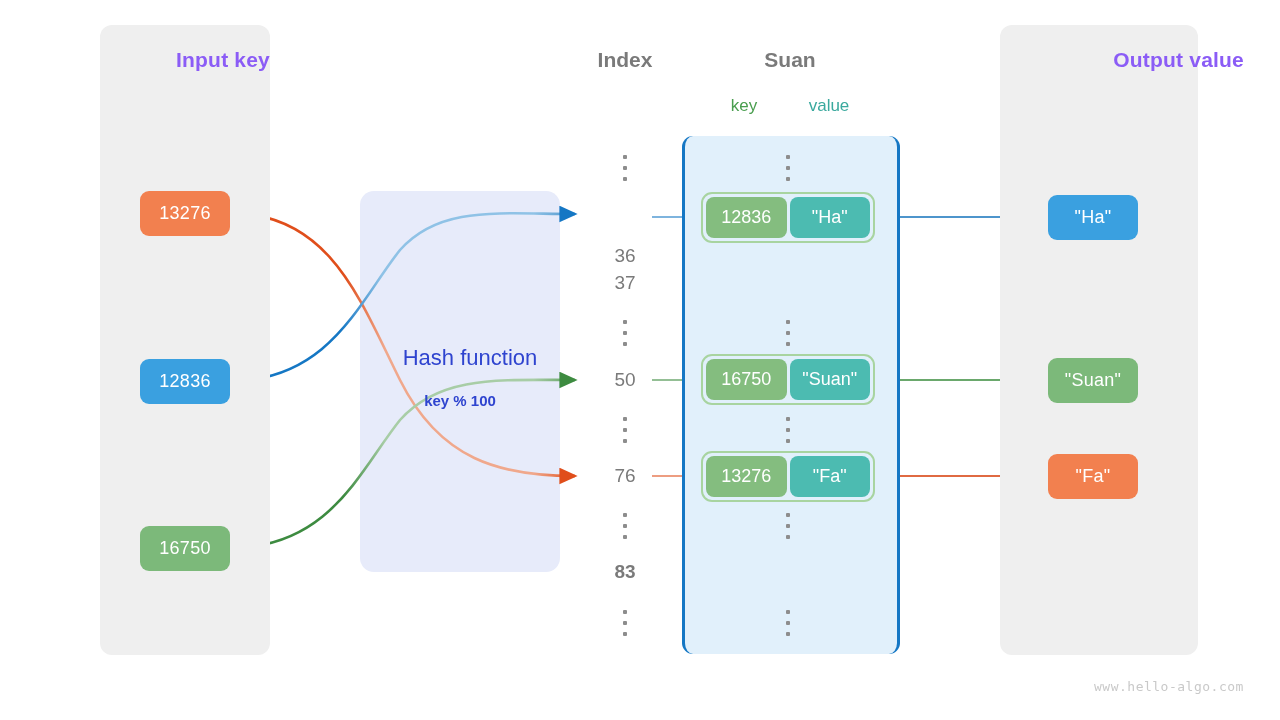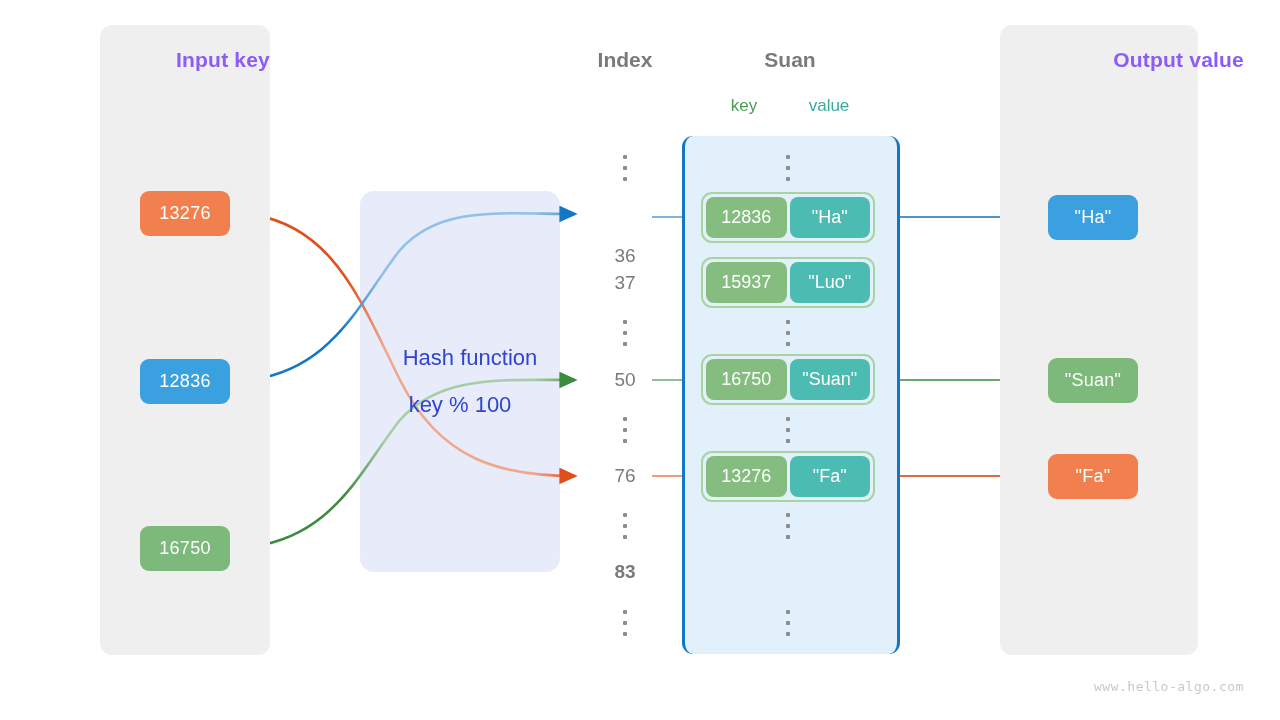--- a/index.html
+++ b/index.html
@@ -37,21 +37,21 @@
   }
 
   
   .hashbox{
     position:absolute;background:#e7ebfa;border-radius:14px;
   }
   .hash-label{
     position:absolute;width:100%;text-align:center;color:#2f44cf;
   }
   .hash-l1{font-size:22px;font-weight:normal;}
-  .hash-l2{font-size:22px;font-weight:normal;}
+  .hash-l2{font-size:15px;font-weight:bold;}
 
   
   .arraybox{
     position:absolute;background:#e1f0fb;
     border-left:3px solid #1577c4;border-right:3px solid #1577c4;
     border-radius:11px;
   }
 
   
   .idx{
@@ -237,24 +237,20 @@
     <i></i>
       <i></i>
       <i></i>
   </div>
 
   <div class="bucket z4" style="left:701px;top:192px;width:174px;height:51px;">
     <div class="cell cell-key">12836</div>
     <div class="cell cell-val">"Ha"</div>
   </div>
 
-  <div class="bucket z4" style="left:701px;top:257px;width:174px;height:51px;">
-    <div class="cell cell-key">15937</div>
-    <div class="cell cell-val">"Luo"</div>
-  </div>
 
   <div class="bucket z4" style="left:701px;top:354px;width:174px;height:51px;">
     <div class="cell cell-key">16750</div>
     <div class="cell cell-val">"Suan"</div>
   </div>
 
   <div class="bucket z4" style="left:701px;top:451px;width:174px;height:51px;">
     <div class="cell cell-key">13276</div>
     <div class="cell cell-val">"Fa"</div>
   </div>

